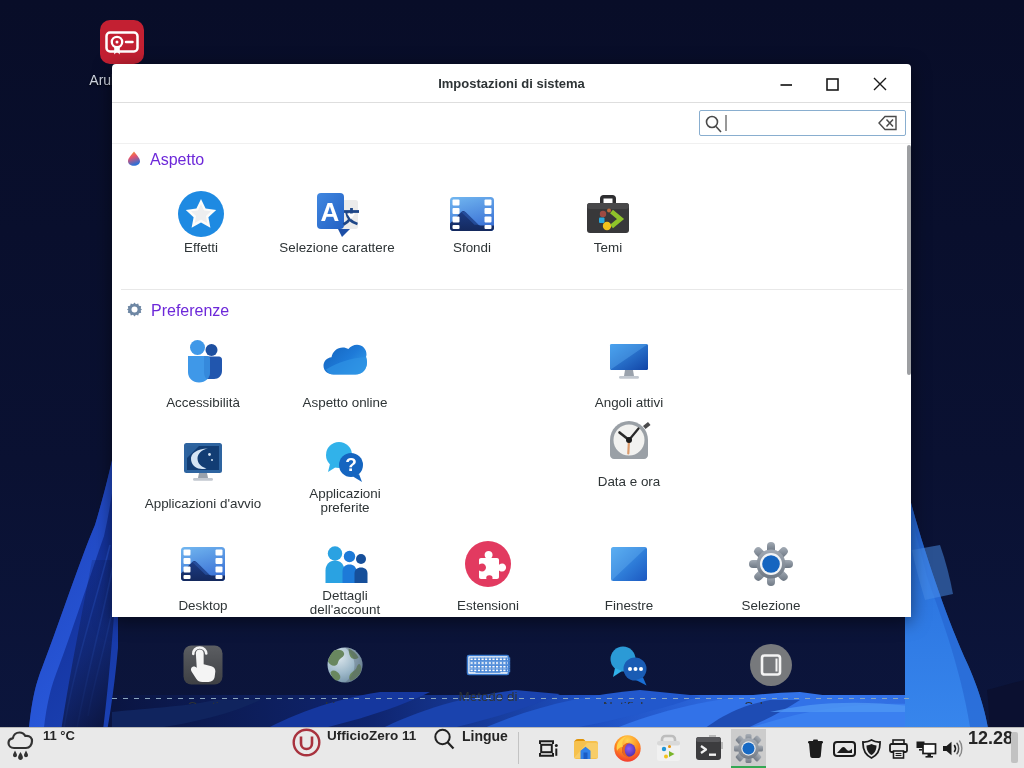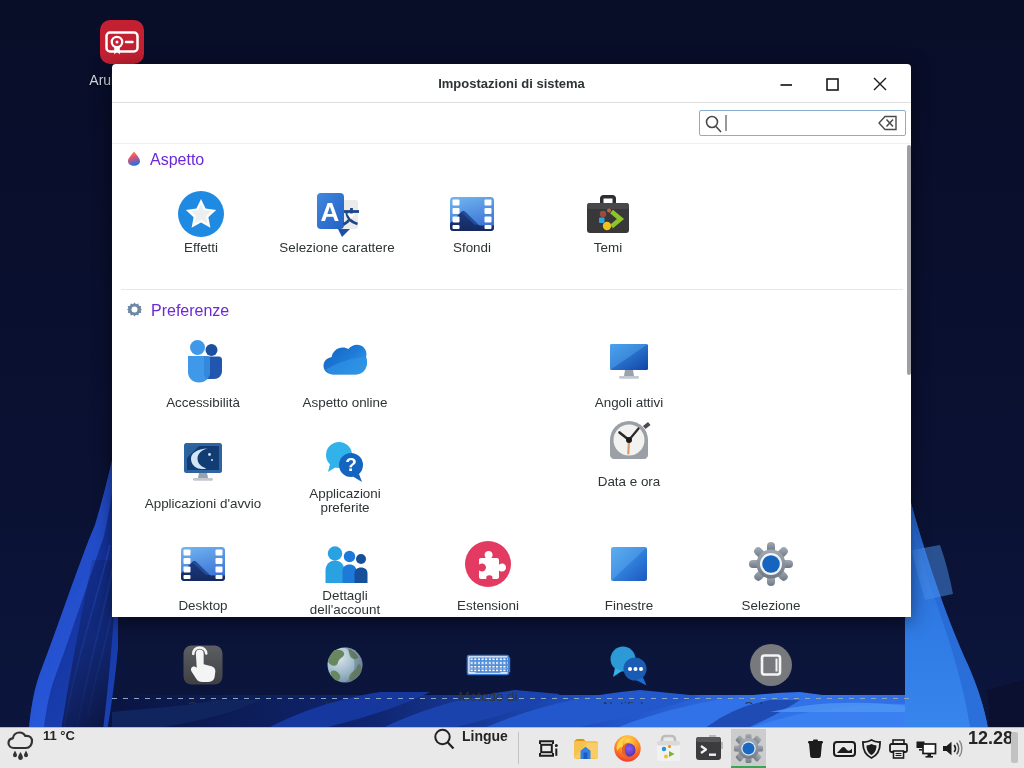--- a/index.html
+++ b/index.html
@@ -513,20 +513,27 @@
 <div id="taskbar">
   <div class="tb" style="left:6px;top:0;height:40px;">
     <svg width="30" height="32" viewBox="0 0 30 32">
       <path d="M8,20 C4.7,20 2.5,17.8 2.5,15 C2.5,12.5 4.3,10.6 6.8,10.3 C7.4,7 10.2,4.5 13.5,4.5 C16,4.5 18.2,5.9 19.3,8 C19.8,7.9 20.2,7.8 20.8,7.8 C23.8,7.8 26,10 26,13 C26,16.5 23.8,20 20,20 Z" fill="none" stroke="#333" stroke-width="2.2" stroke-linejoin="round"></path>
       <path d="M9,22.5 C10,24.5 11,26 11,27.2 C11,28.4 10.1,29.2 9,29.2 C7.9,29.2 7,28.4 7,27.2 C7,26 8,24.5 9,22.5 Z" fill="#333"></path>
       <path d="M14.5,24 C15.7,26.3 16.9,28 16.9,29.5 C16.9,30.9 15.8,31.9 14.5,31.9 C13.2,31.9 12.1,30.9 12.1,29.5 C12.1,28 13.3,26.3 14.5,24 Z" fill="#333"></path>
       <path d="M20,22.5 C21,24.5 22,26 22,27.2 C22,28.4 21.1,29.2 20,29.2 C18.9,29.2 18,28.4 18,27.2 C18,26 19,24.5 20,22.5 Z" fill="#333"></path>
     </svg>
     <span class="tbtxt" style="font-size:13px;margin-left:7px;">11 °C</span>
   </div>
+  <div class="tb" style="left:292px;top:0;height:40px;">
+    <svg width="29" height="29" viewBox="0 0 29 29">
+      <circle cx="14.5" cy="14.5" r="12.8" fill="none" stroke="#a8323e" stroke-width="2.4"></circle>
+      <path d="M9,8.5 L9,15.5 C9,18.6 11.4,21 14.5,21 C17.6,21 20,18.6 20,15.5 L20,8.5" fill="none" stroke="#a8323e" stroke-width="2.6"></path>
+    </svg>
+    <span class="tbtxt" style="font-size:13.5px;margin-left:6px;">UfficioZero 11</span>
+  </div>
   <div class="tb" style="left:433px;top:0;height:40px;">
     <svg width="22" height="22" viewBox="0 0 22 22">
       <circle cx="9.5" cy="9" r="7.2" fill="none" stroke="#222" stroke-width="2"></circle>
       <line x1="14.6" y1="14.2" x2="20.5" y2="20.5" stroke="#222" stroke-width="2.2"></line>
     </svg>
     <span class="tbtxt" style="font-size:14px;margin-left:7px;">Lingue</span>
   </div>
   <div style="position:absolute;left:518px;top:4px;width:1px;height:32px;background:#c3c3c3;"></div>
   <div class="tb" style="left:538px;top:10px;">
     <svg width="21" height="21" viewBox="0 0 21 21">

